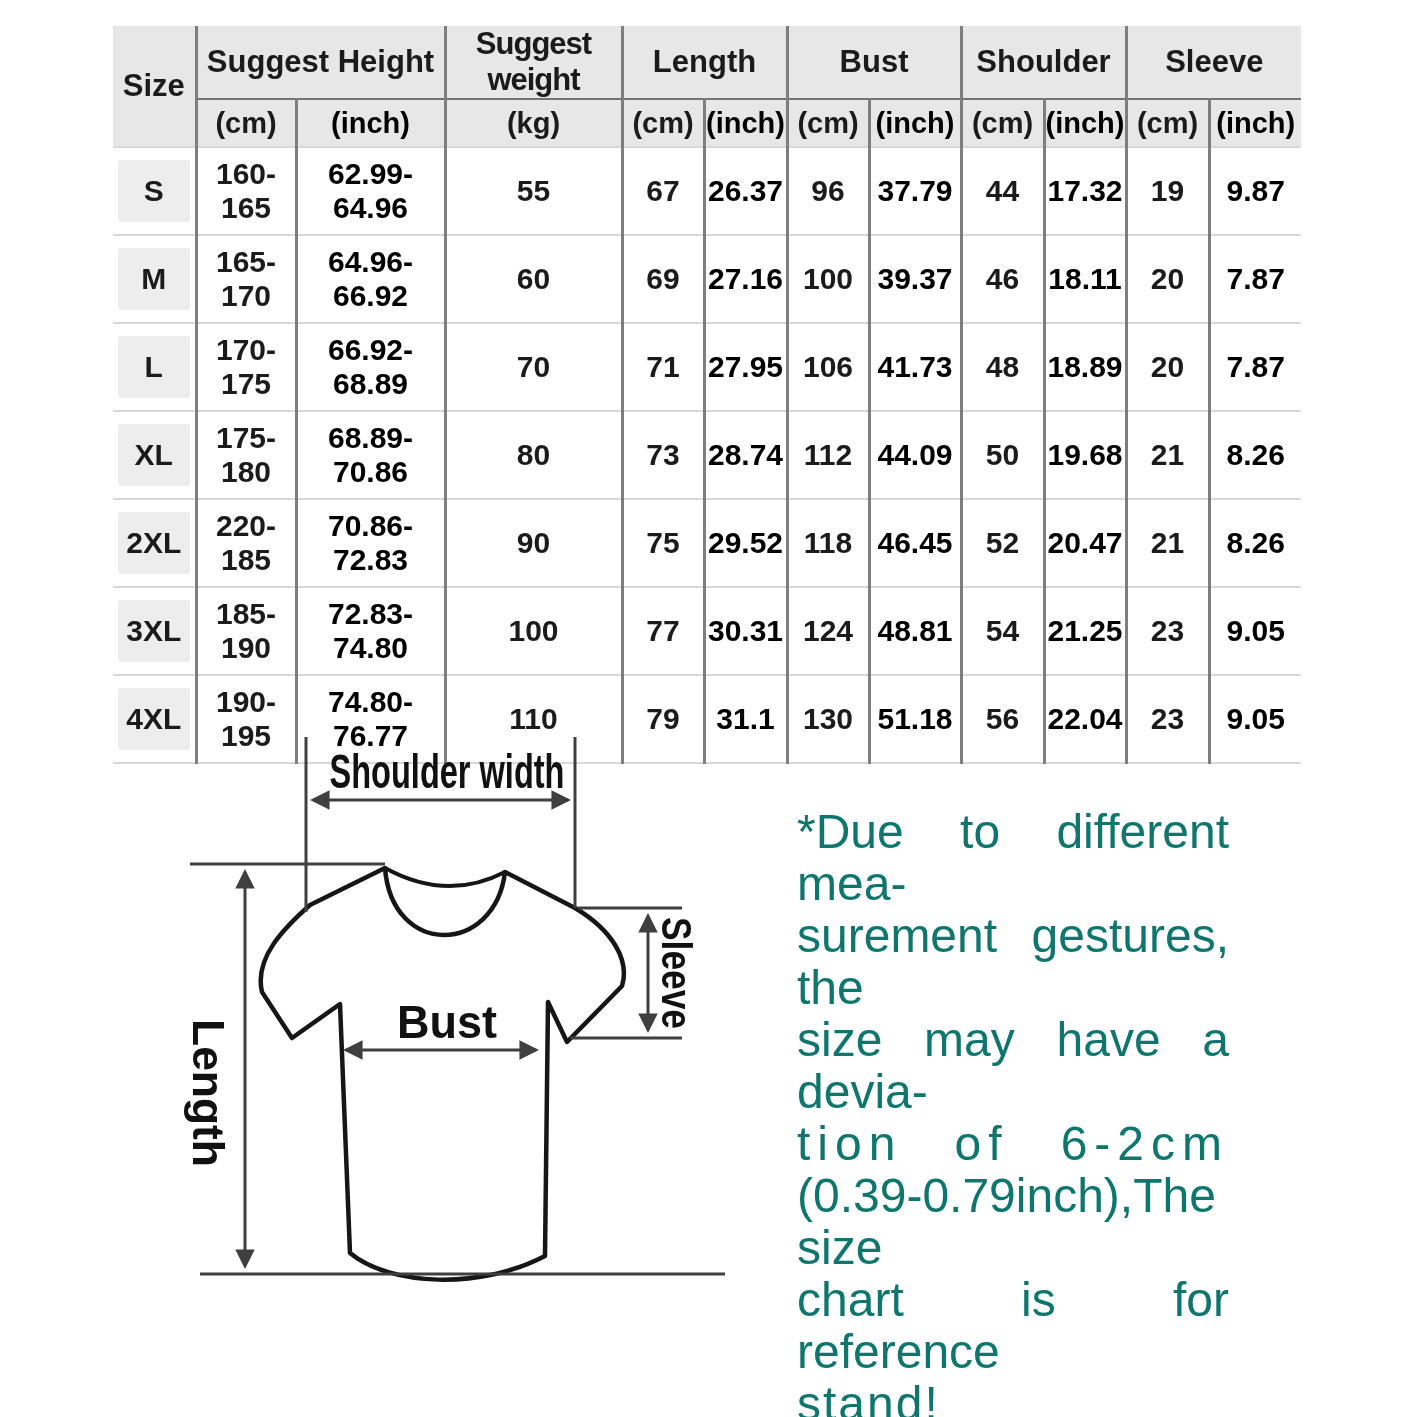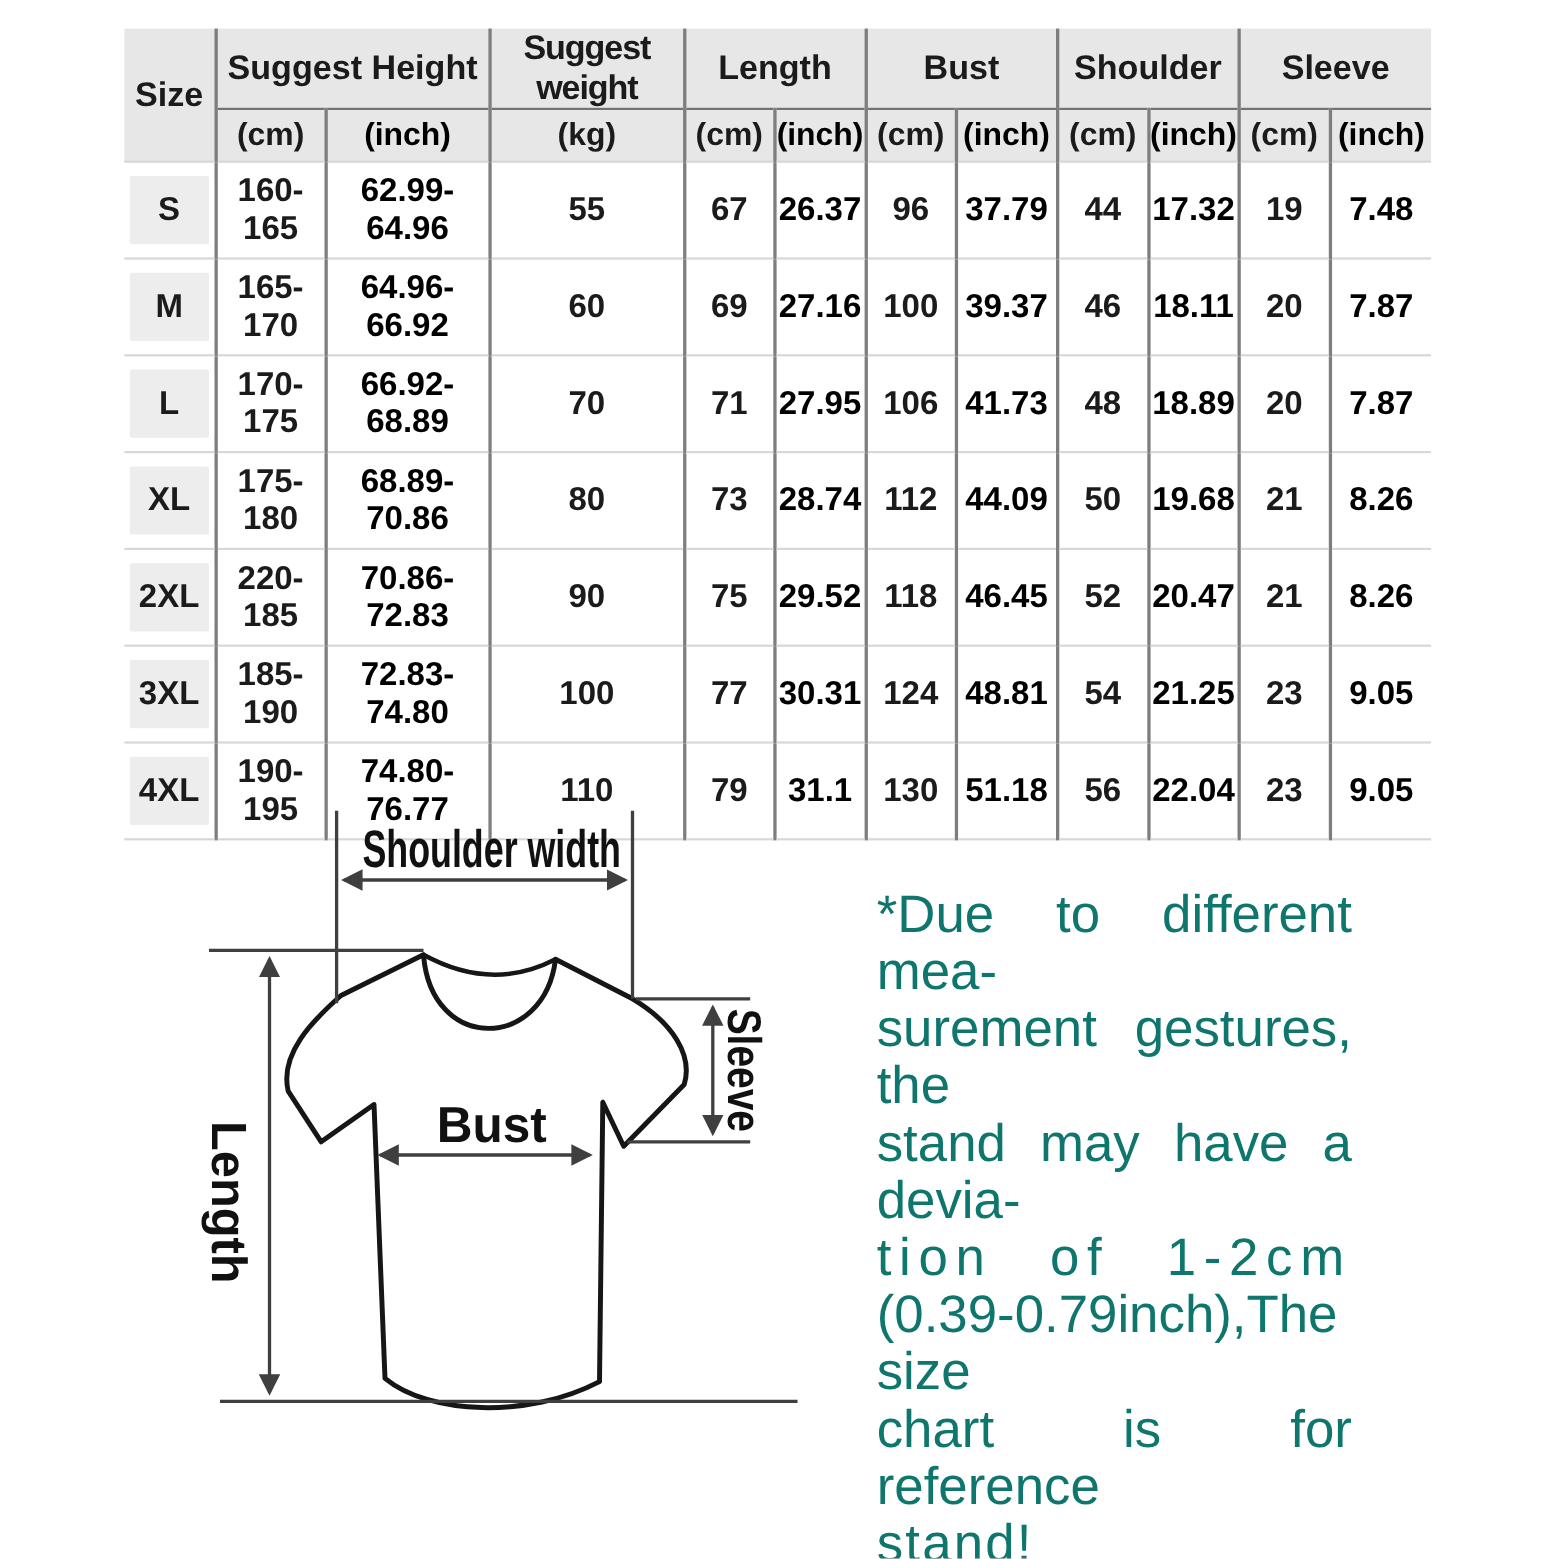--- a/index.html
+++ b/index.html
@@ -97,21 +97,21 @@
           <td>160-165</td>
           <td class="red">62.99-64.96</td>
           <td>55</td>
           <td>67</td>
           <td class="red">26.37</td>
           <td>96</td>
           <td class="red">37.79</td>
           <td>44</td>
           <td class="red">17.32</td>
           <td>19</td>
-          <td class="red">7.48</td>
+          <td class="red">9.87</td>
         </tr>
         <tr>
           <td>
             <span class="chip">M</span>
           </td>
           <td>165-170</td>
           <td class="red">64.96-66.92</td>
           <td>60</td>
           <td>69</td>
           <td class="red">27.16</td>
@@ -244,20 +244,20 @@
       <line x1="578" y1="908" x2="682" y2="908" stroke="#3f3f3f" stroke-width="3"></line>
       <line x1="570" y1="1038" x2="682" y2="1038" stroke="#3f3f3f" stroke-width="3"></line>
       <line x1="648" y1="916" x2="648" y2="1030" stroke="#3f3f3f" stroke-width="3" marker-start="url(#arr)" marker-end="url(#arr)"></line>
       <text x="662" y="973" text-anchor="middle" font-size="43" font-weight="600" fill="#111" transform="rotate(90 662 973)" textLength="112" lengthAdjust="spacingAndGlyphs">Sleeve</text>
     </svg>
   </div>
 
   <div class="note">
     <div class="line">*Due to different mea-</div>
     <div class="line">surement gestures, the</div>
-    <div class="line">stand may have a devia-</div>
-    <div class="line spread">tion of 1-2cm</div>
+    <div class="line">size may have a devia-</div>
+    <div class="line spread">tion of 6-2cm</div>
     <div class="line">(0.39-0.79inch),The size</div>
     <div class="line">chart is for reference</div>
     <div class="line last">stand!</div>
   </div>
 
 </div>
 
 </body></html>

